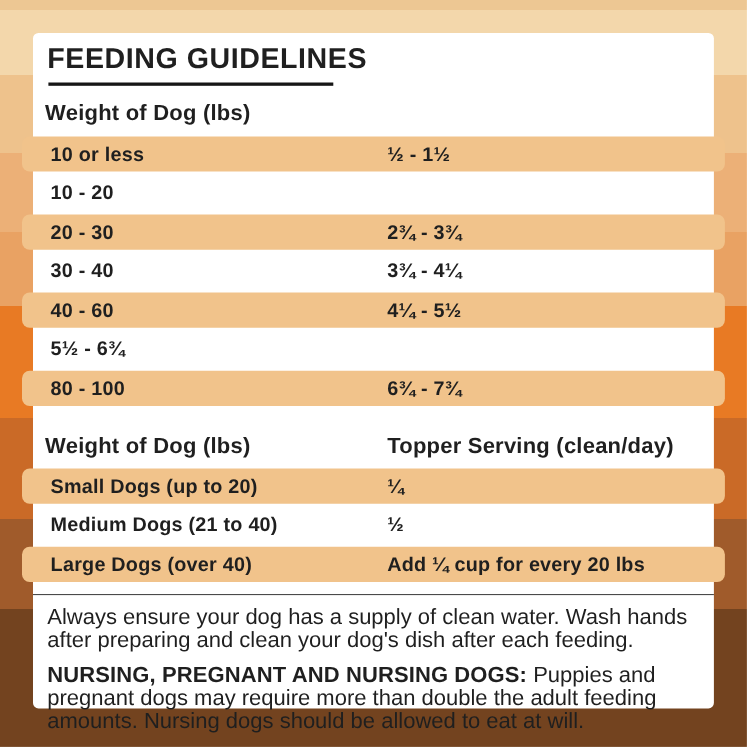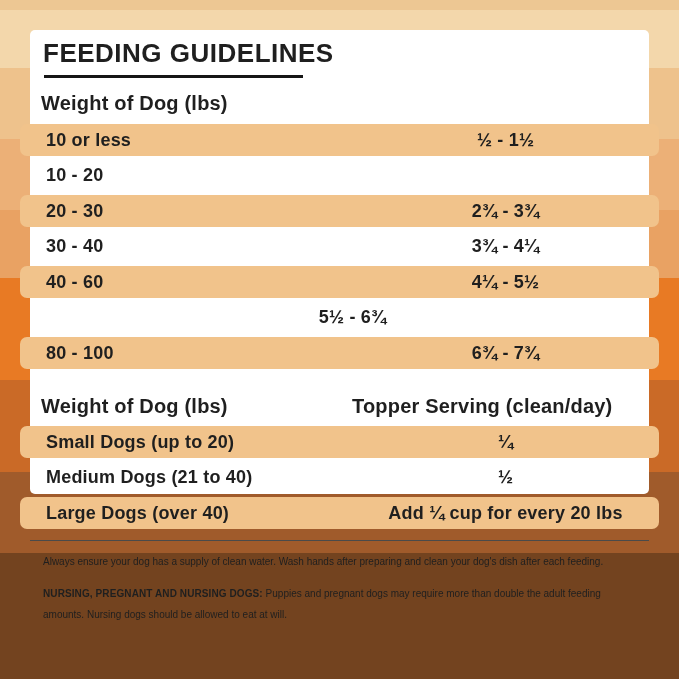--- a/index.html
+++ b/index.html
@@ -18,21 +18,21 @@
       var(--band2) 1.4% 10%,
       var(--band3) 10% 20.5%,
       var(--band4) 20.5% 31%,
       var(--band5) 31% 41%,
       var(--band6) 41% 56%,
       var(--band7) 56% 69.5%,
       var(--band8) 69.5% 81.5%,
       var(--band9) 81.5% 100%);
   }
   .card{
-    position:absolute;left:30px;top:30px;width:619px;height:464px;
+    position:absolute;left:30px;top:30px;width:619px;height:614px;
     background:var(--card-bg);border-radius:5px;
   }
   .title{
     position:absolute;left:13px;top:7px;
     font-size:26px;font-weight:bold;letter-spacing:.5px;line-height:1.25;
   }
   .title-underline{
     position:absolute;left:14px;top:45px;width:259px;height:2.5px;background:#161616;
   }
   .thead{
@@ -47,23 +47,23 @@
   .rows.t1{top:94px;}
   .rows.t2{top:396px;}
   .row{
     position:relative;left:-10px;width:calc(100% + 20px);
     height:32px;display:flex;align-items:center;
     padding-left:26px;border-radius:7px;
     font-size:18px;font-weight:bold;letter-spacing:.2px;
   }
   .row.hl{background:var(--row-highlight);}
   .row .c1{width:306px;flex:none;}
-  .row .c2{flex:1;text-align:center;}
+  .row .c2{flex:1;}
   .notes-divider{position:absolute;left:0;right:0;top:510px;height:1px;background:var(--divider);}
-  .notes{position:absolute;left:13px;right:15px;top:521px;font-size:10px;line-height:21px;}
+  .notes{position:absolute;left:13px;right:15px;top:521px;font-size:20px;line-height:21px;}
   .note+.note{margin-top:11px;}
   .note b{font-weight:bold;letter-spacing:.1px;}
 </style>
 </head>
 <body>
 
 <div class="bg"></div>
 
 <div class="card">
 

